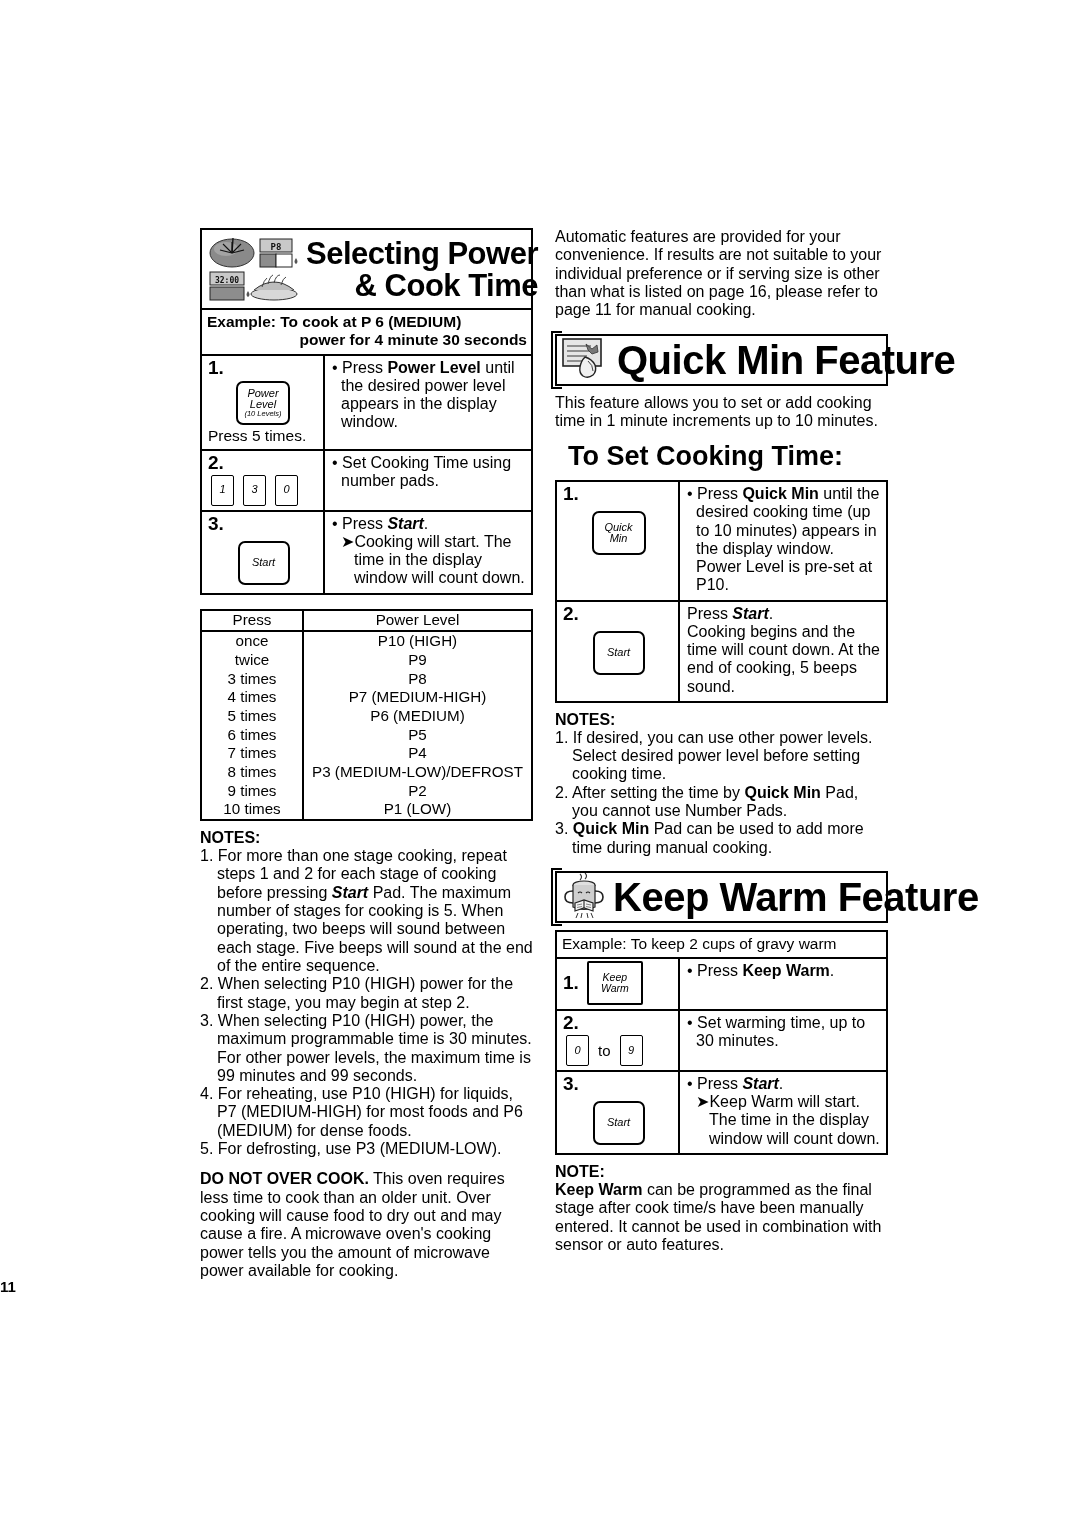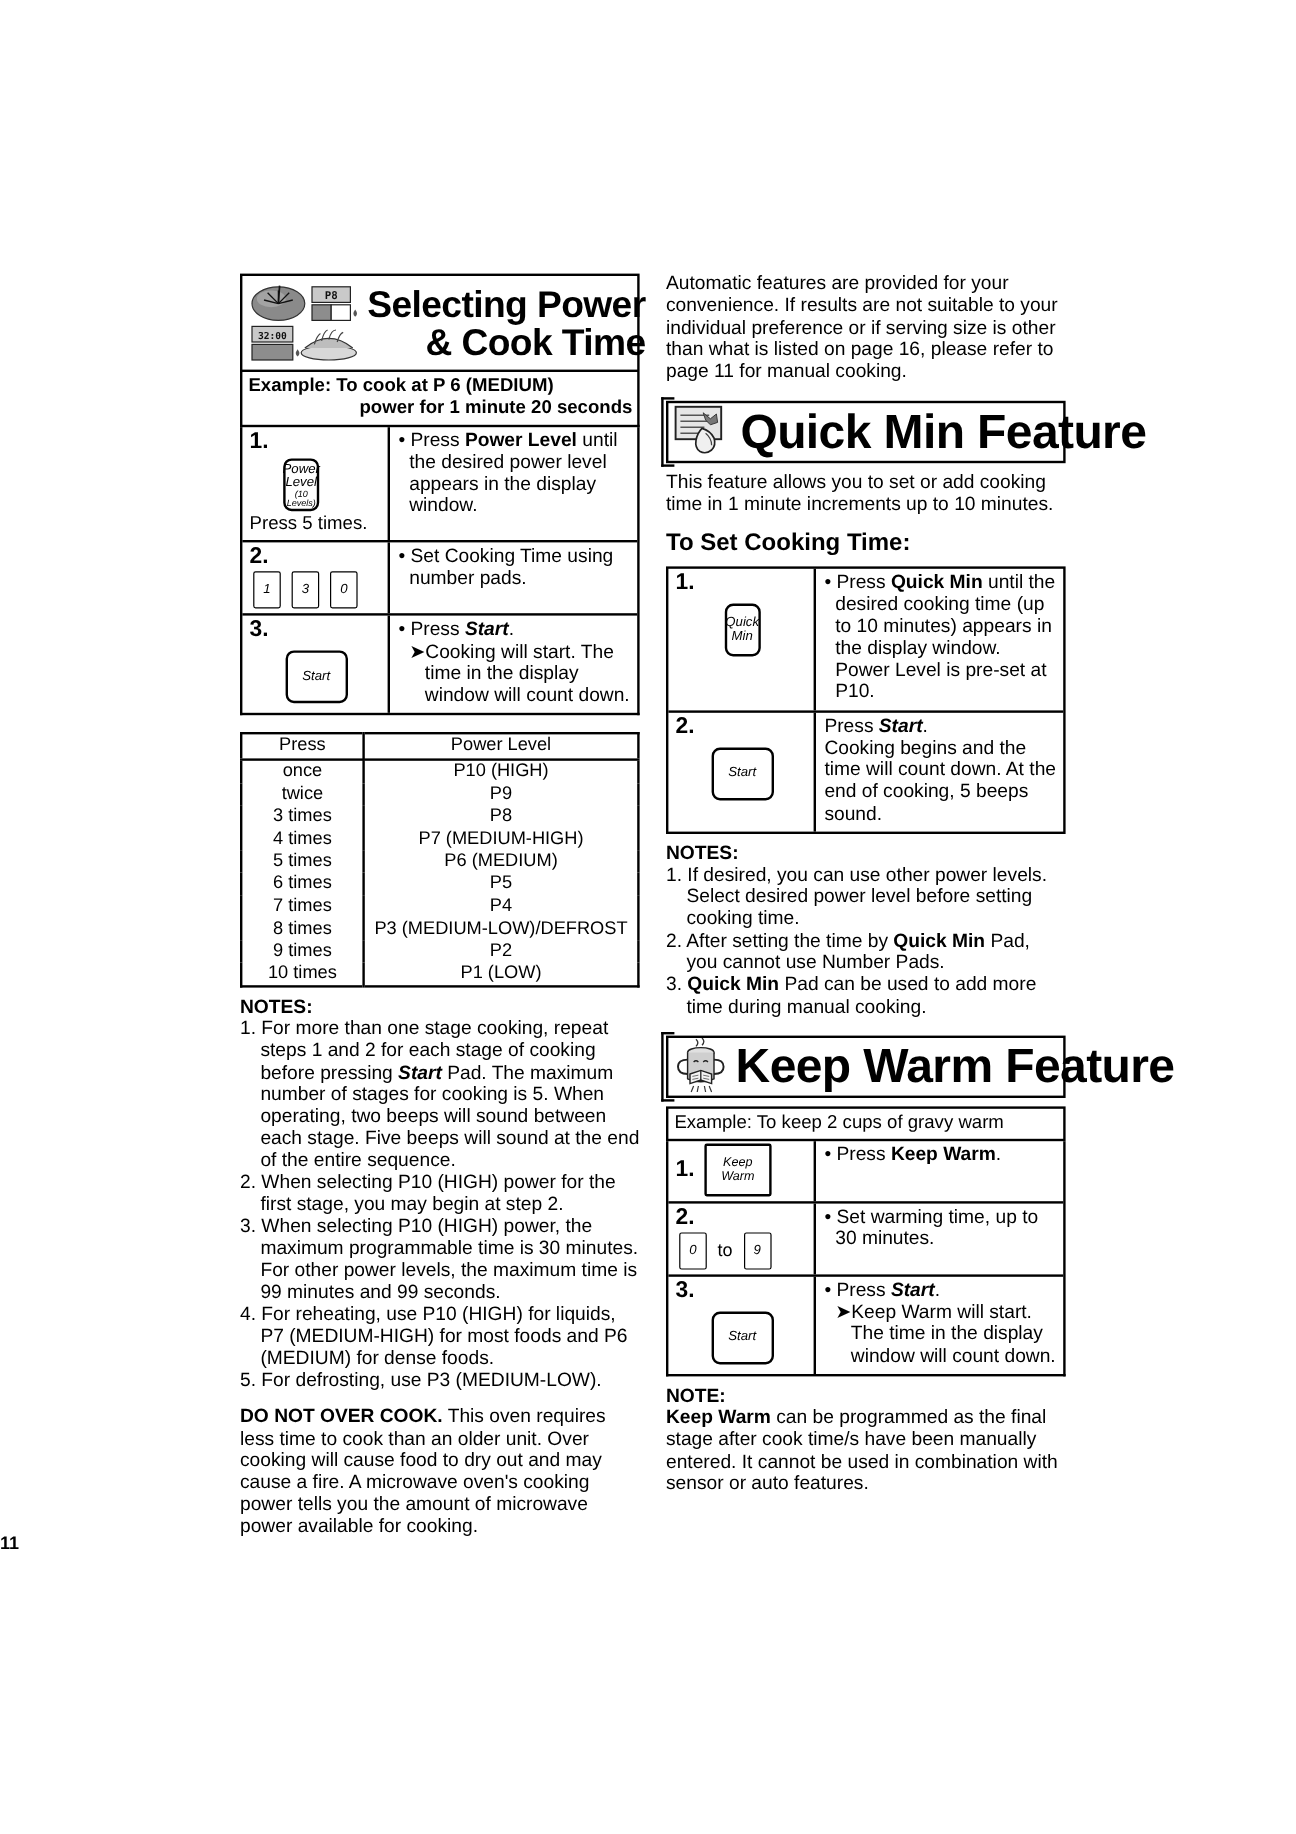--- a/index.html
+++ b/index.html
@@ -129,21 +129,21 @@
     justify-content: center;
     border: 2px solid #000;
     border-radius: 7px;
     font-style: italic;
     text-align: center;
     line-height: 1.02;
     background: #fff;
     box-sizing: border-box;
   }
   .pad-big {
-    width: 30px; height: 44px;
+    width: 54px; height: 44px;
     font-size: 11px;
     flex-direction: column;
   }
   .pad-big .sm { font-size: 7.5px; }
   .pad-start {
     width: 52px; height: 44px;
     font-size: 11px;
     border-width: 2.5px;
   }
   .pad-num {
@@ -205,22 +205,22 @@
   .para {
     font-size: 16px;
     line-height: 1.145;
   }
   .para-top { margin-bottom: 8px; }
   .gap-8 { margin-top: 8px; }
   .gap-12 { margin-top: 12px; }
 
   .section-head {
     font-weight: bold;
-    font-size: 20px;
-    margin: 11px 0 8px 0;
+    font-size: 27px;
+    margin: 11px 0 8px 13px;
   }
 
   .page-num {
     position: absolute;
     left: 0; right: 4px;
     top: 1278px;
     text-align: left;
     font-size: 15px;
     font-weight: bold;
   }
@@ -271,21 +271,21 @@
         </svg>
       </div>
       <div class="banner-title">
         <span class="l1">Selecting Power</span>
         <span class="l2">&amp; Cook Time</span>
       </div>
     </div>
 
     <div class="example-box">
       <div>Example: To cook at P 6 (MEDIUM)</div>
-      <div class="r2">power for 1 minute 20 seconds</div>
+      <div class="r2">power for 4 minute 30 seconds</div>
     </div>
 
     <div class="steps">
 
       <div class="step-row">
         <div class="step-left">
           <div class="step-num">1.</div>
           <div class="pad-wrap-indent">
             <span class="pad pad-big">
               <span>Power</span>

